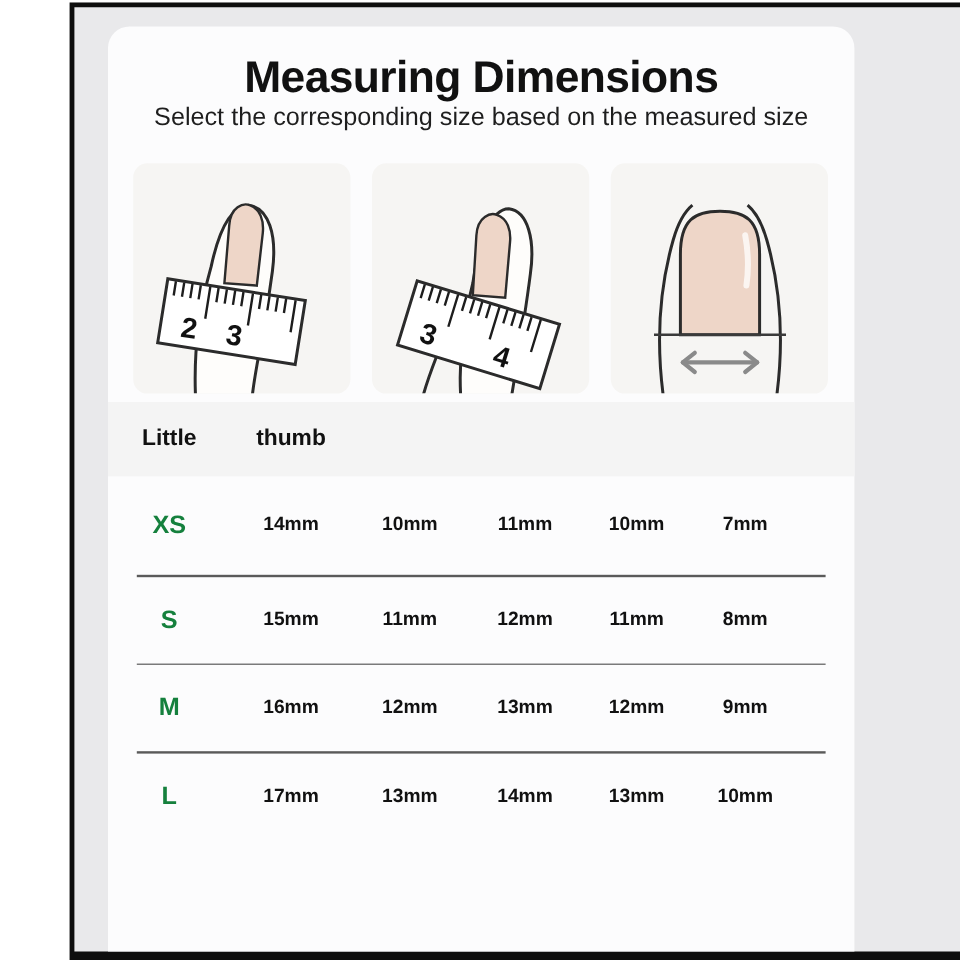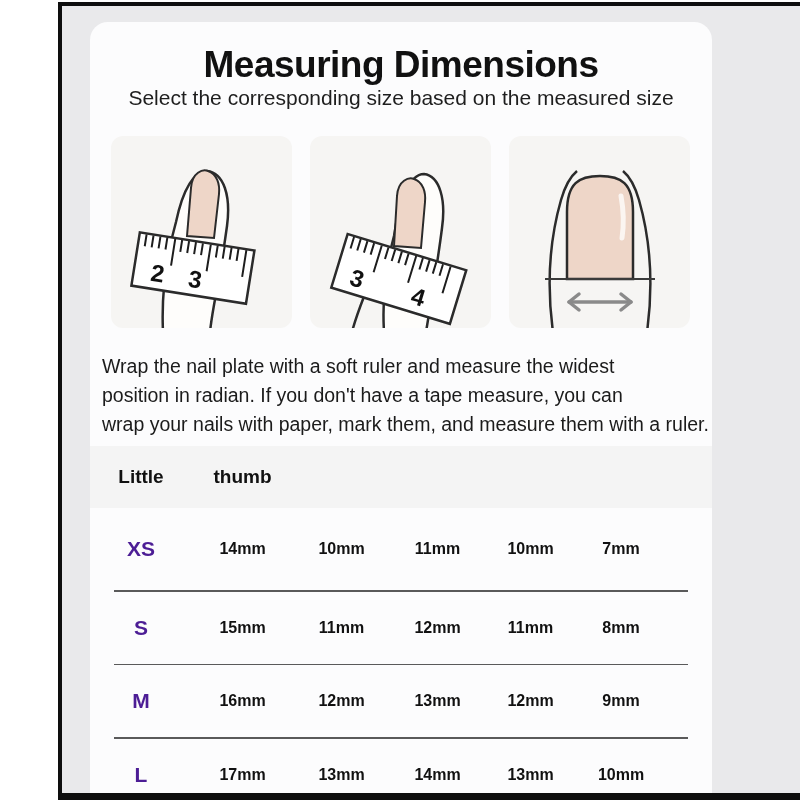--- a/index.html
+++ b/index.html
@@ -36,21 +36,21 @@
     color:#1b1b1b;white-space:nowrap;}
   .size-table{margin-top:7px;}
   .trow{display:grid;grid-template-columns:102px 101px 97px 95px 91px 90px;
     align-items:center;justify-items:center;}
   .thead{background:var(--header_band,#f4f4f4);height:62px;}
   .thead .hcell{font-size:19px;font-weight:700;line-height:1.25;text-align:center;
     max-width:72px;color:#111;}
   .drow{height:72px;}
   .drow.first{height:82px;}
   .drow.last{height:72px;}
-  .mcell{font-size:21px;font-weight:700;color:#4c1d95;}
+  .mcell{font-size:21px;font-weight:700;color:#15803d;}
   .vcell{font-size:16px;font-weight:700;color:#111;}
   .row-divider{height:1.5px;background:var(--divider,#5a5a5a);margin:0 24px;}
   text.tape-num{font-family:"Liberation Sans",sans-serif;font-weight:700;
     font-size:24px;fill:#111;}
 </style>
 </head>
 <body>
 
 <div class="stage">
   <div class="frame">
@@ -97,25 +97,20 @@
             <path d="M36,143 L146,143" stroke="#3a3a3a" stroke-width="2.2"></path>
             <g stroke="var(--arrow,#8a8a8a)" stroke-width="3.5" fill="none" stroke-linecap="round" stroke-linejoin="round">
               <path d="M60,166 L122,166"></path>
               <path d="M70,158 L60,166 L70,174"></path>
               <path d="M112,158 L122,166 L112,174"></path>
             </g>
           </svg>
         </div>
       </div>
 
-      <div class="instructions">
-        <div>Wrap the nail plate with a soft ruler and measure the widest</div>
-        <div>position in radian. If you don't have a tape measure, you can</div>
-        <div>wrap your nails with paper, mark them, and measure them with a ruler.</div>
-      </div>
 
       <div class="size-table">
 
         <div class="trow thead">
           <div class="hcell">Little</div>
           <div class="hcell">thumb</div>
         </div>
 
         <div class="trow drow first">
           <div class="mcell">XS</div>

